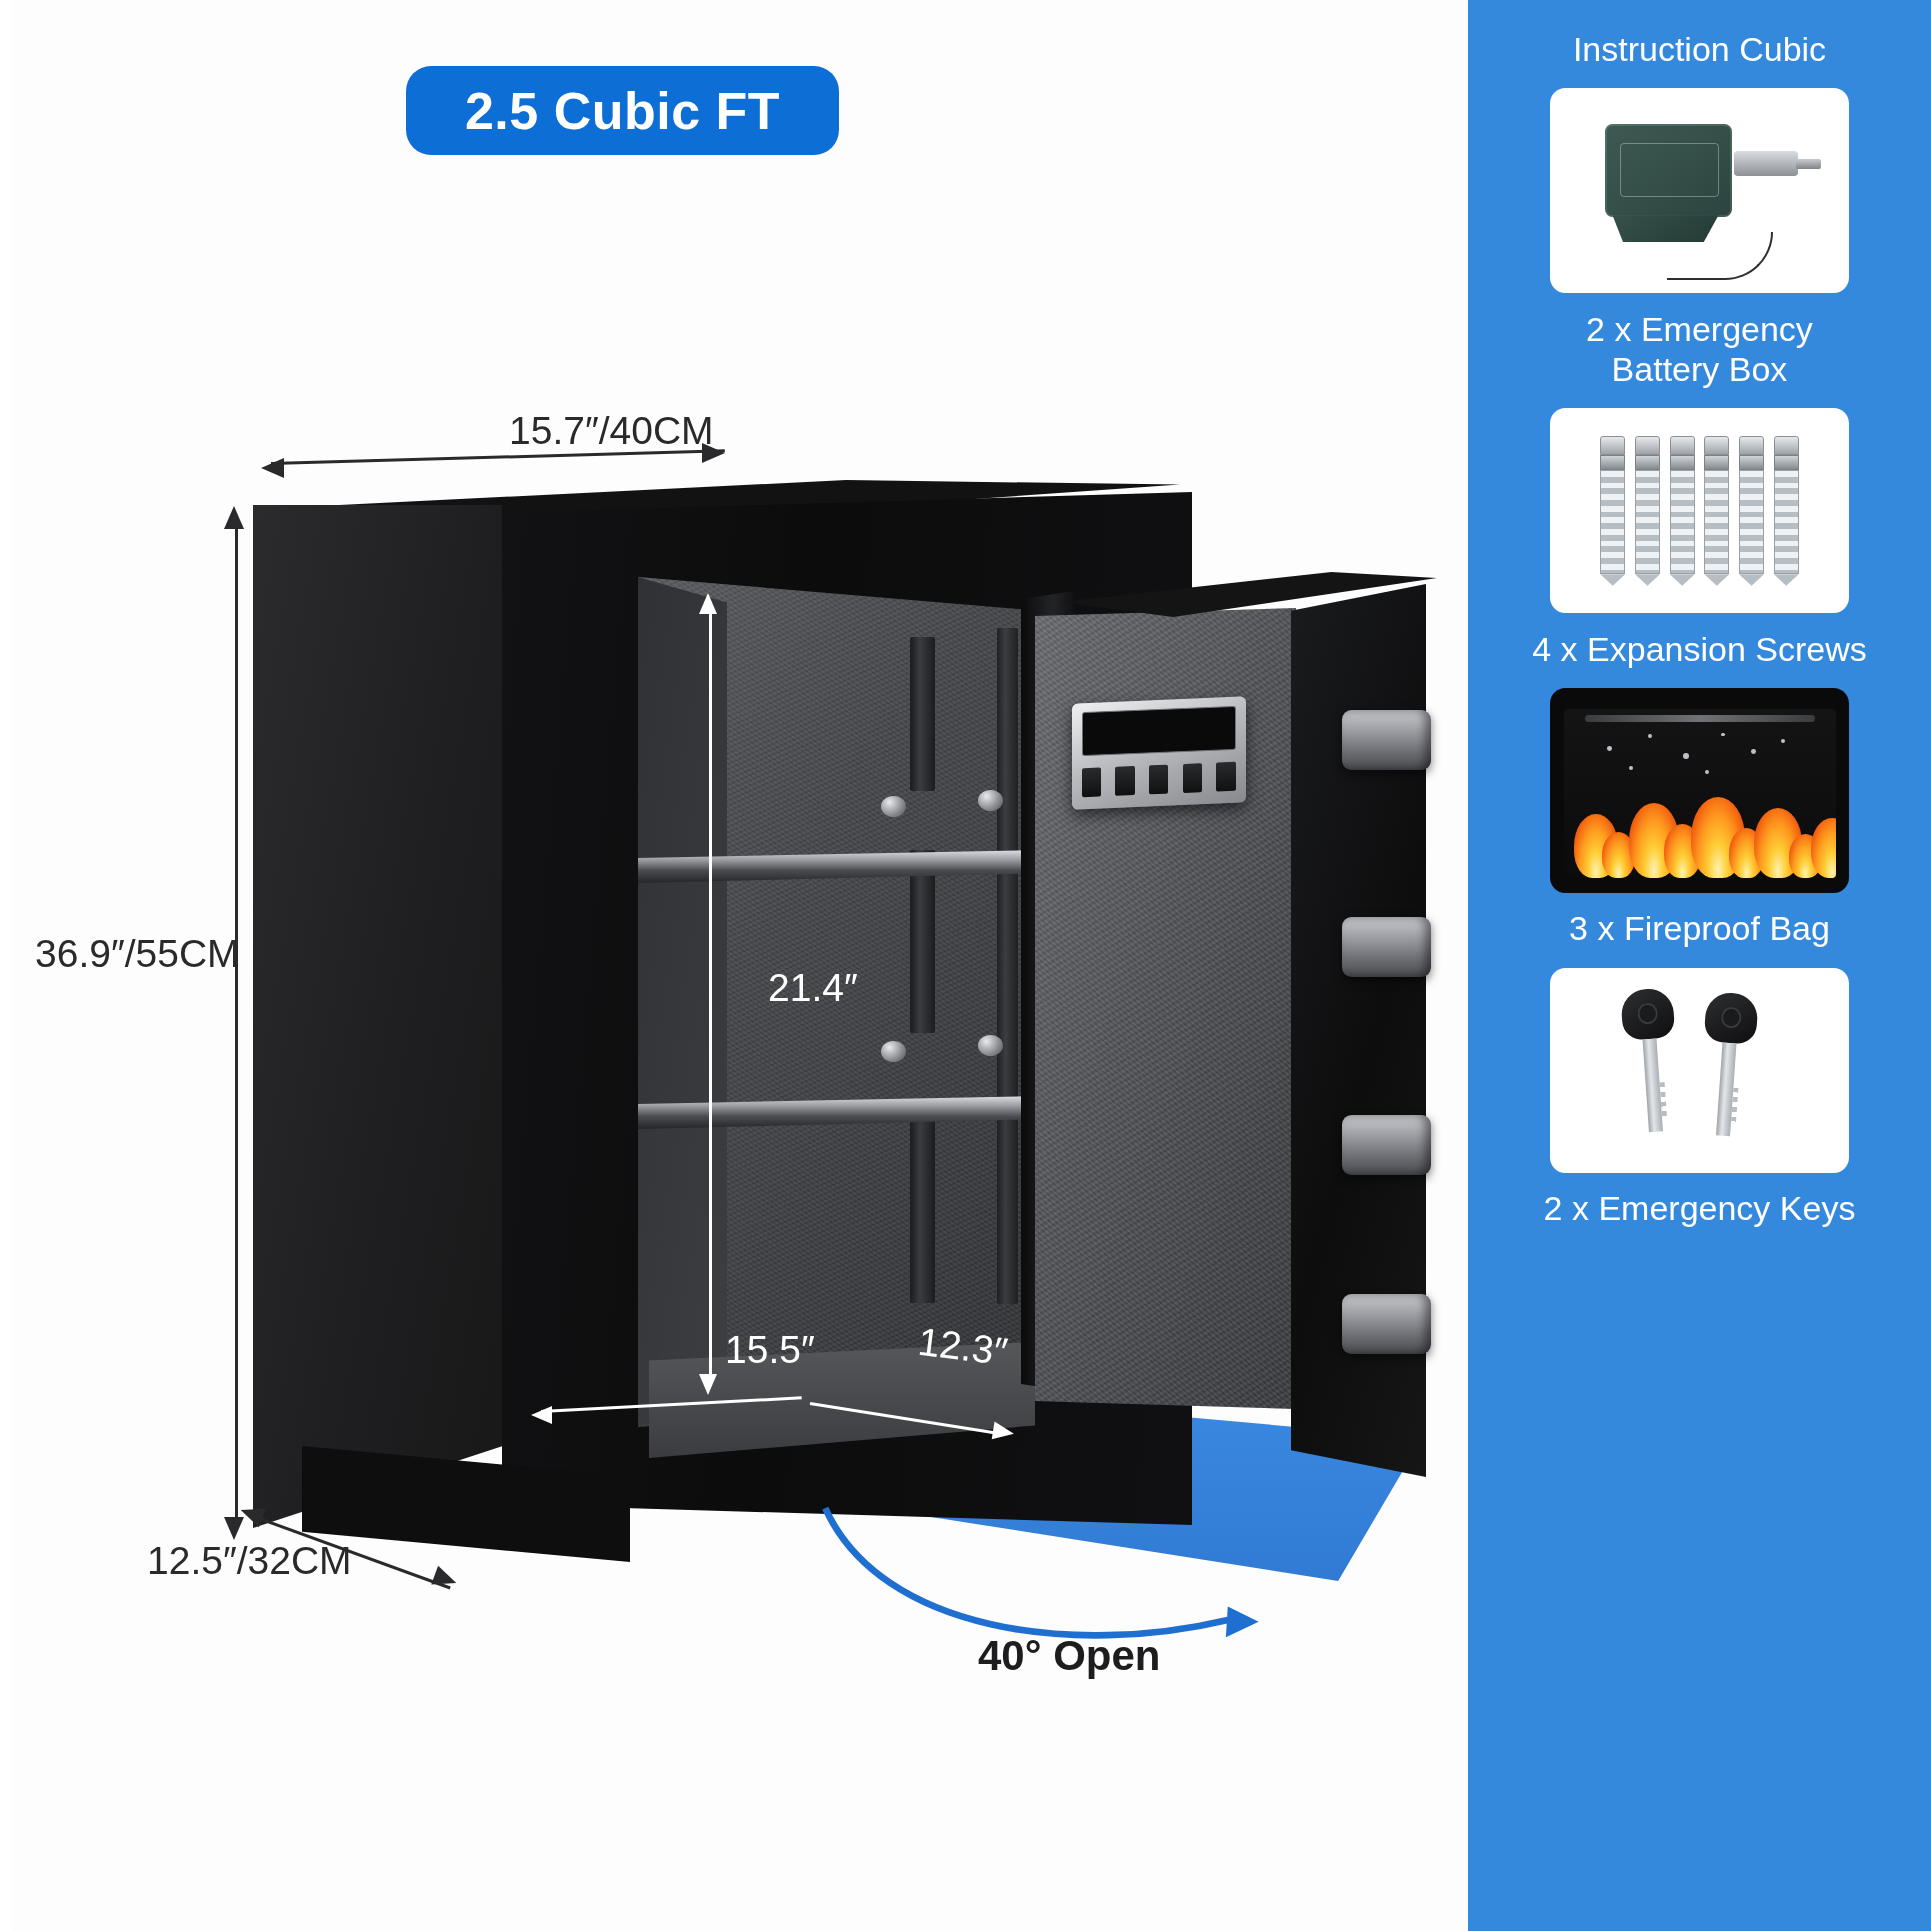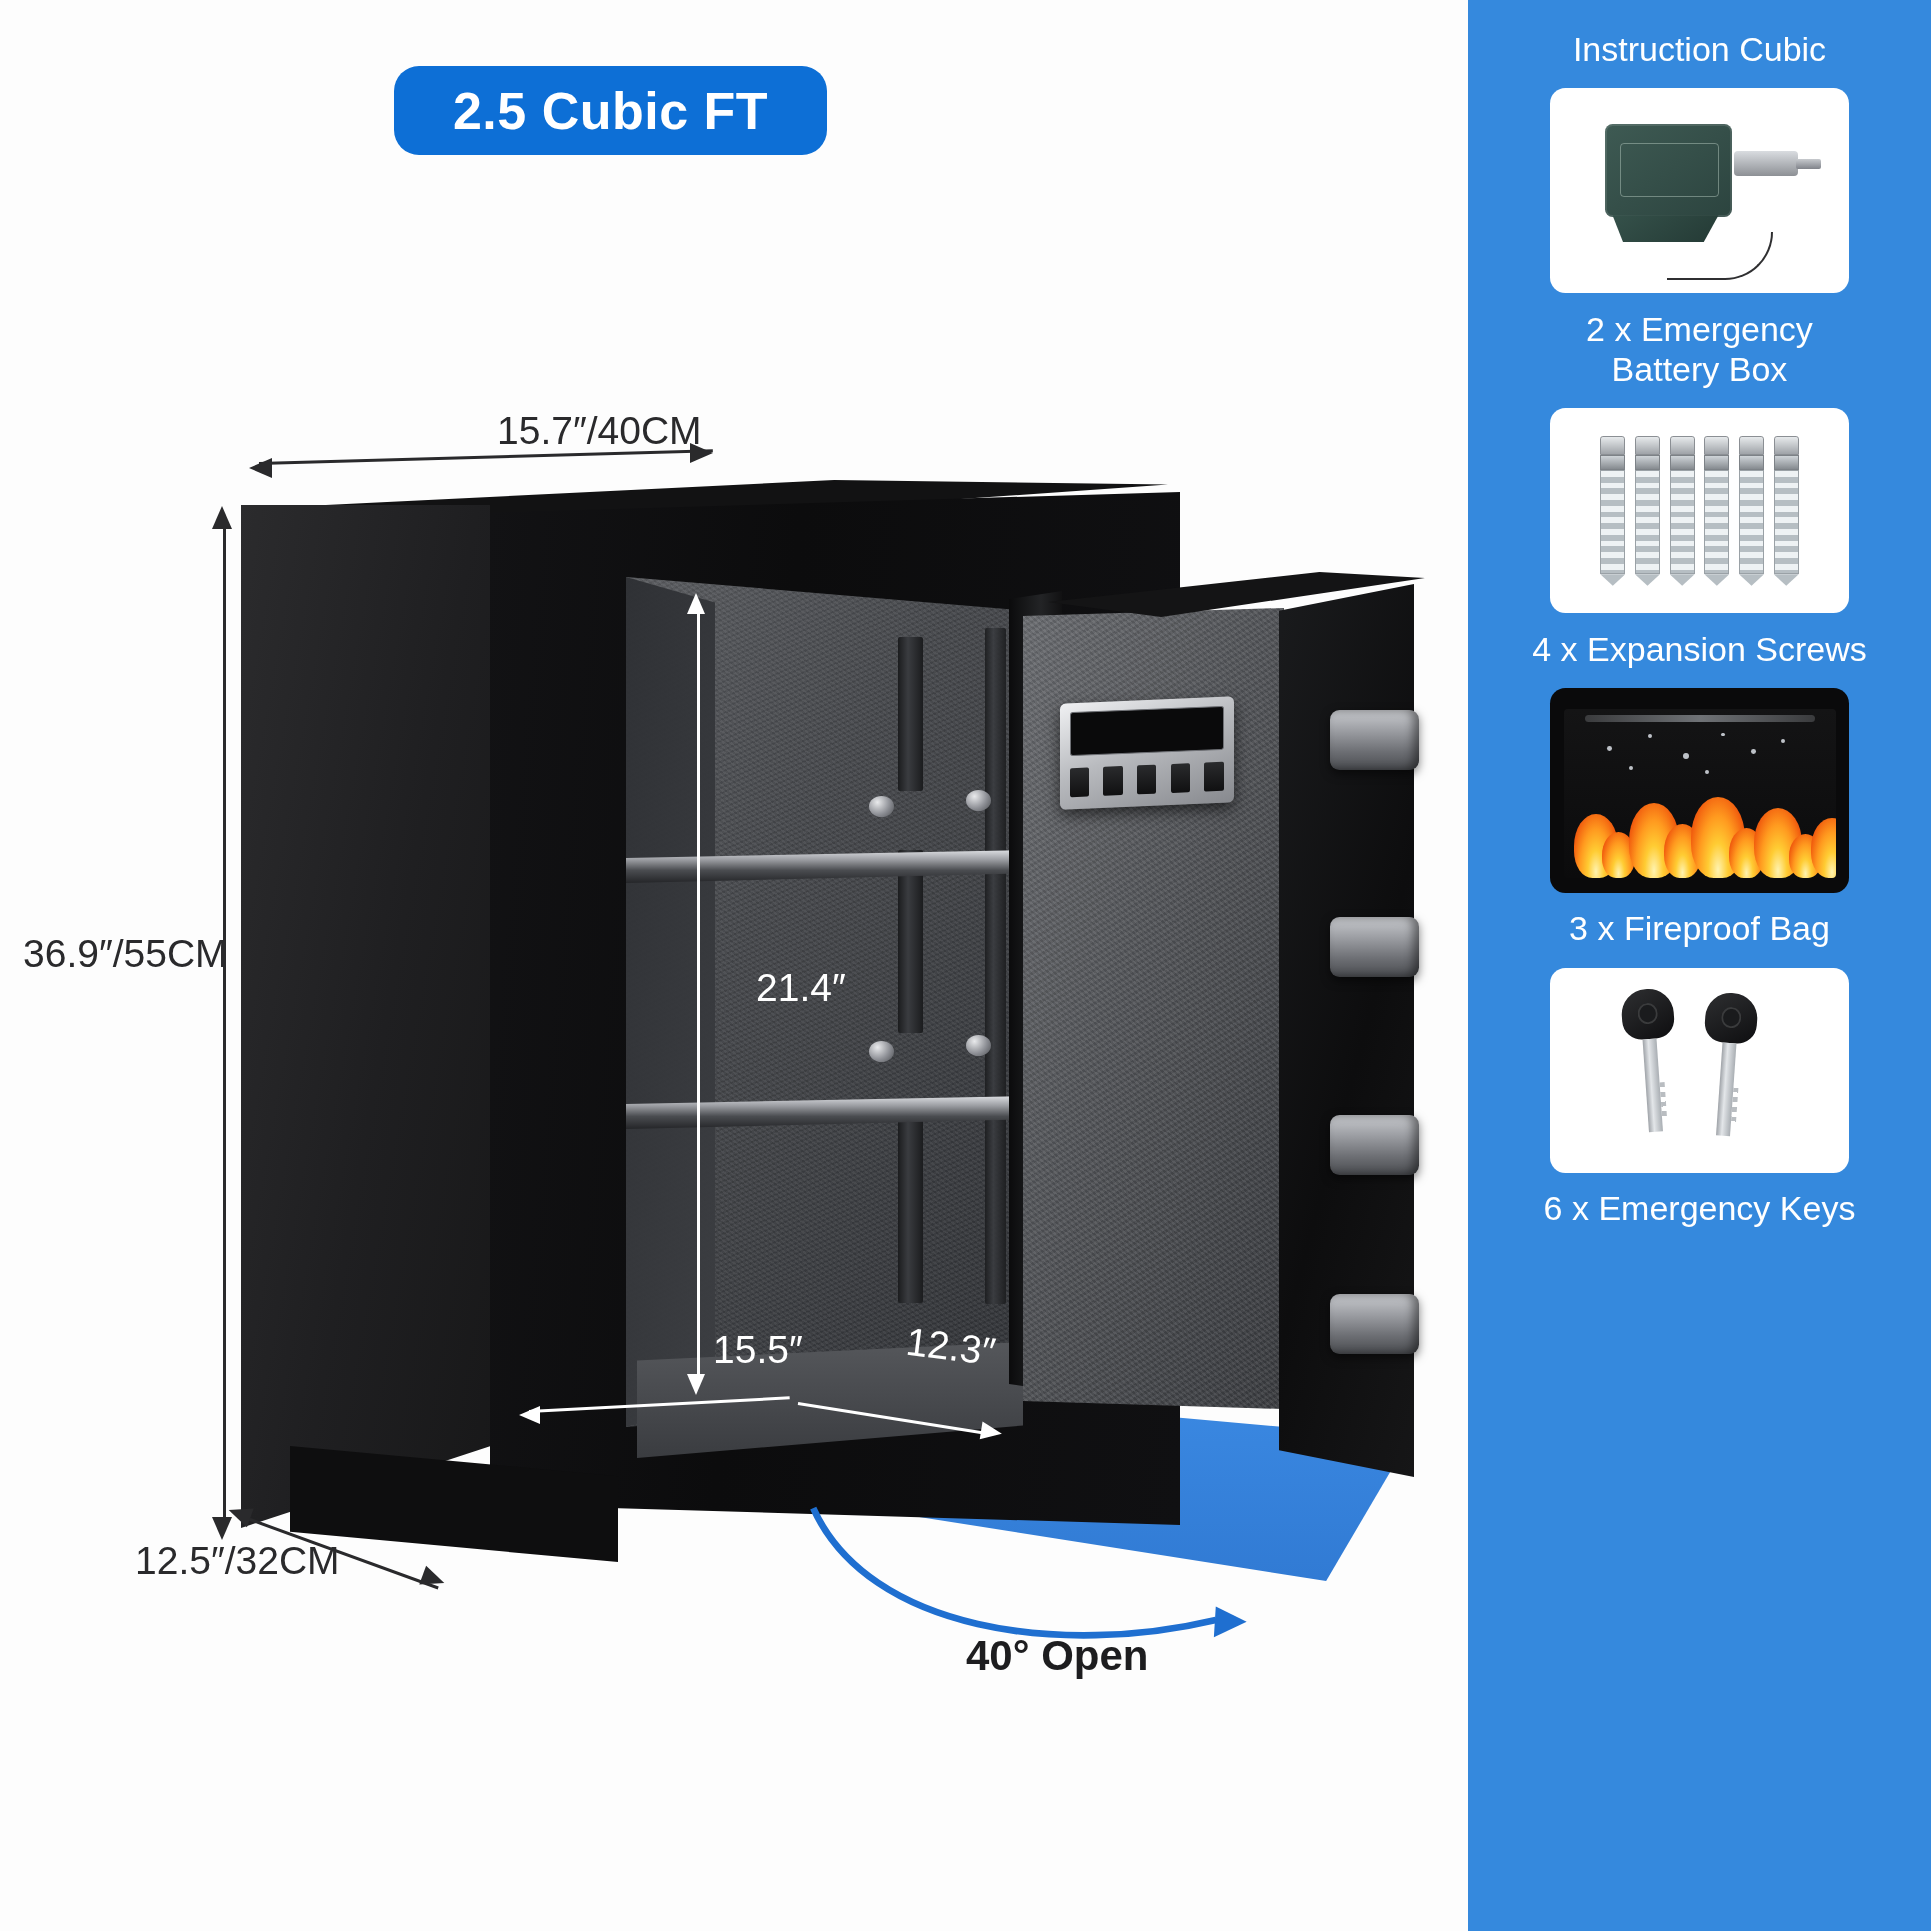--- a/index.html
+++ b/index.html
@@ -6,21 +6,21 @@
   body {
     width: 1931px; height: 1931px;
     background: #ffffff;
     font-family: "Liberation Sans", sans-serif;
     overflow: hidden;
     position: relative;
   }
 
   
   #left-panel {
-    position: absolute; left: 0; top: 0;
+    position: absolute; left: 12px; top: 0;
     width: 1468px; height: 1931px;
     background: #fdfdfd;
     padding-left: 20px;
   }
 
   
   #capacity-badge {
     position: absolute; left: 394px; top: 66px;
     width: 433px; height: 89px;
     background: #0d6fd6;
@@ -564,17 +564,17 @@
         <div class="key key-1">
           <div class="bow"></div>
             <div class="blade"></div>
         </div>
         <div class="key key-2">
           <div class="bow"></div>
             <div class="blade"></div>
         </div>
       </div>
     </div>
-    <div class="acc-label">6 x Emergency Keys</div>
+    <div class="acc-label">2 x Emergency Keys</div>
   </div>
 
 </div>
 
 
 </body></html>

